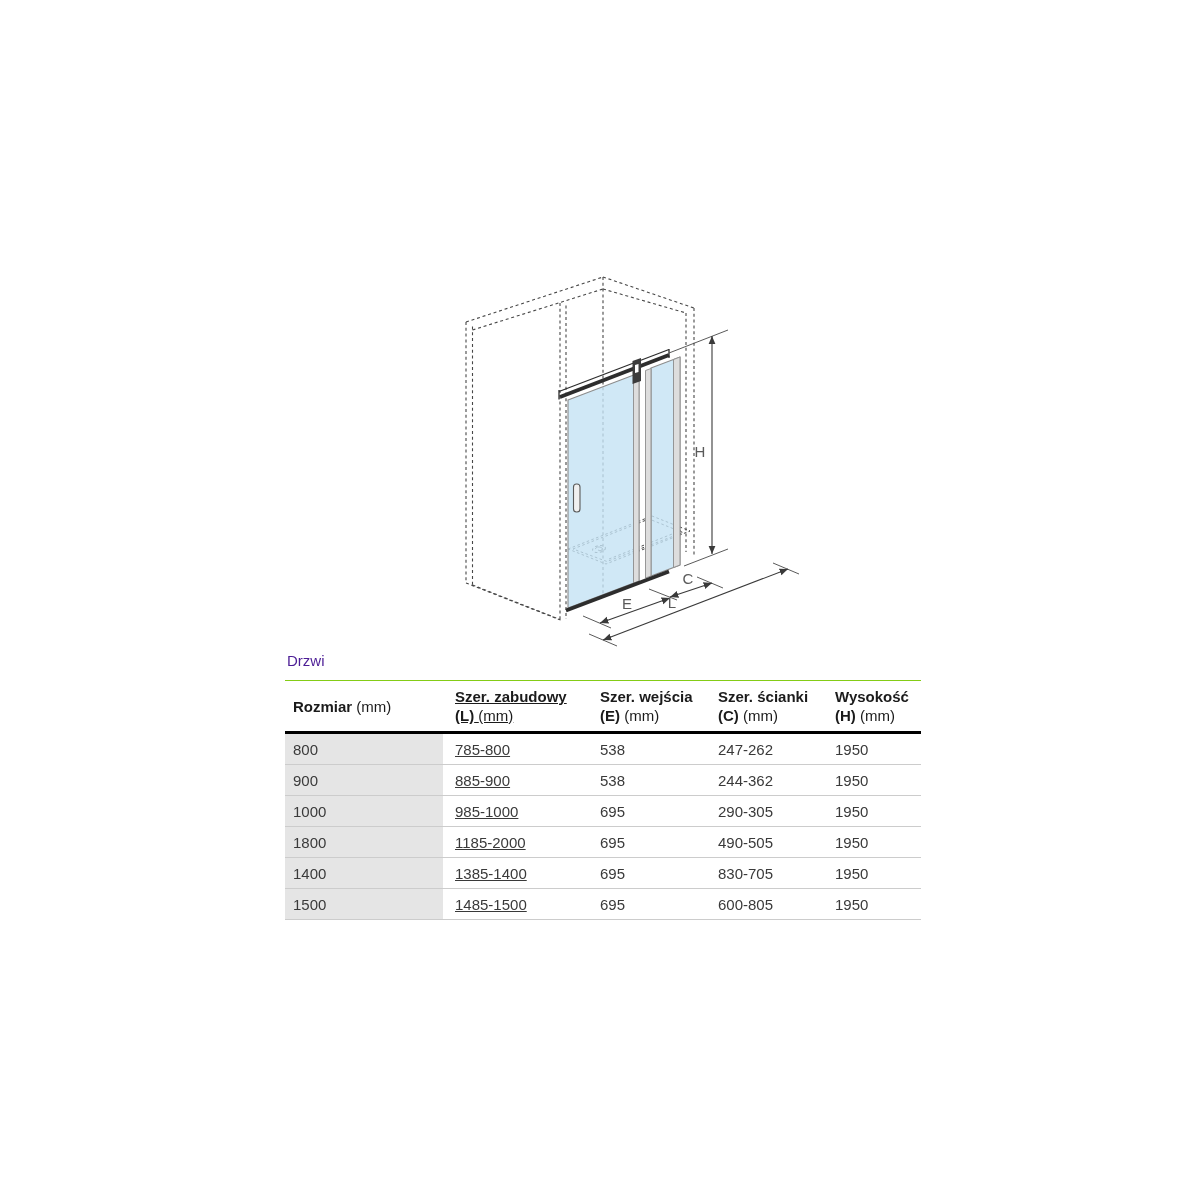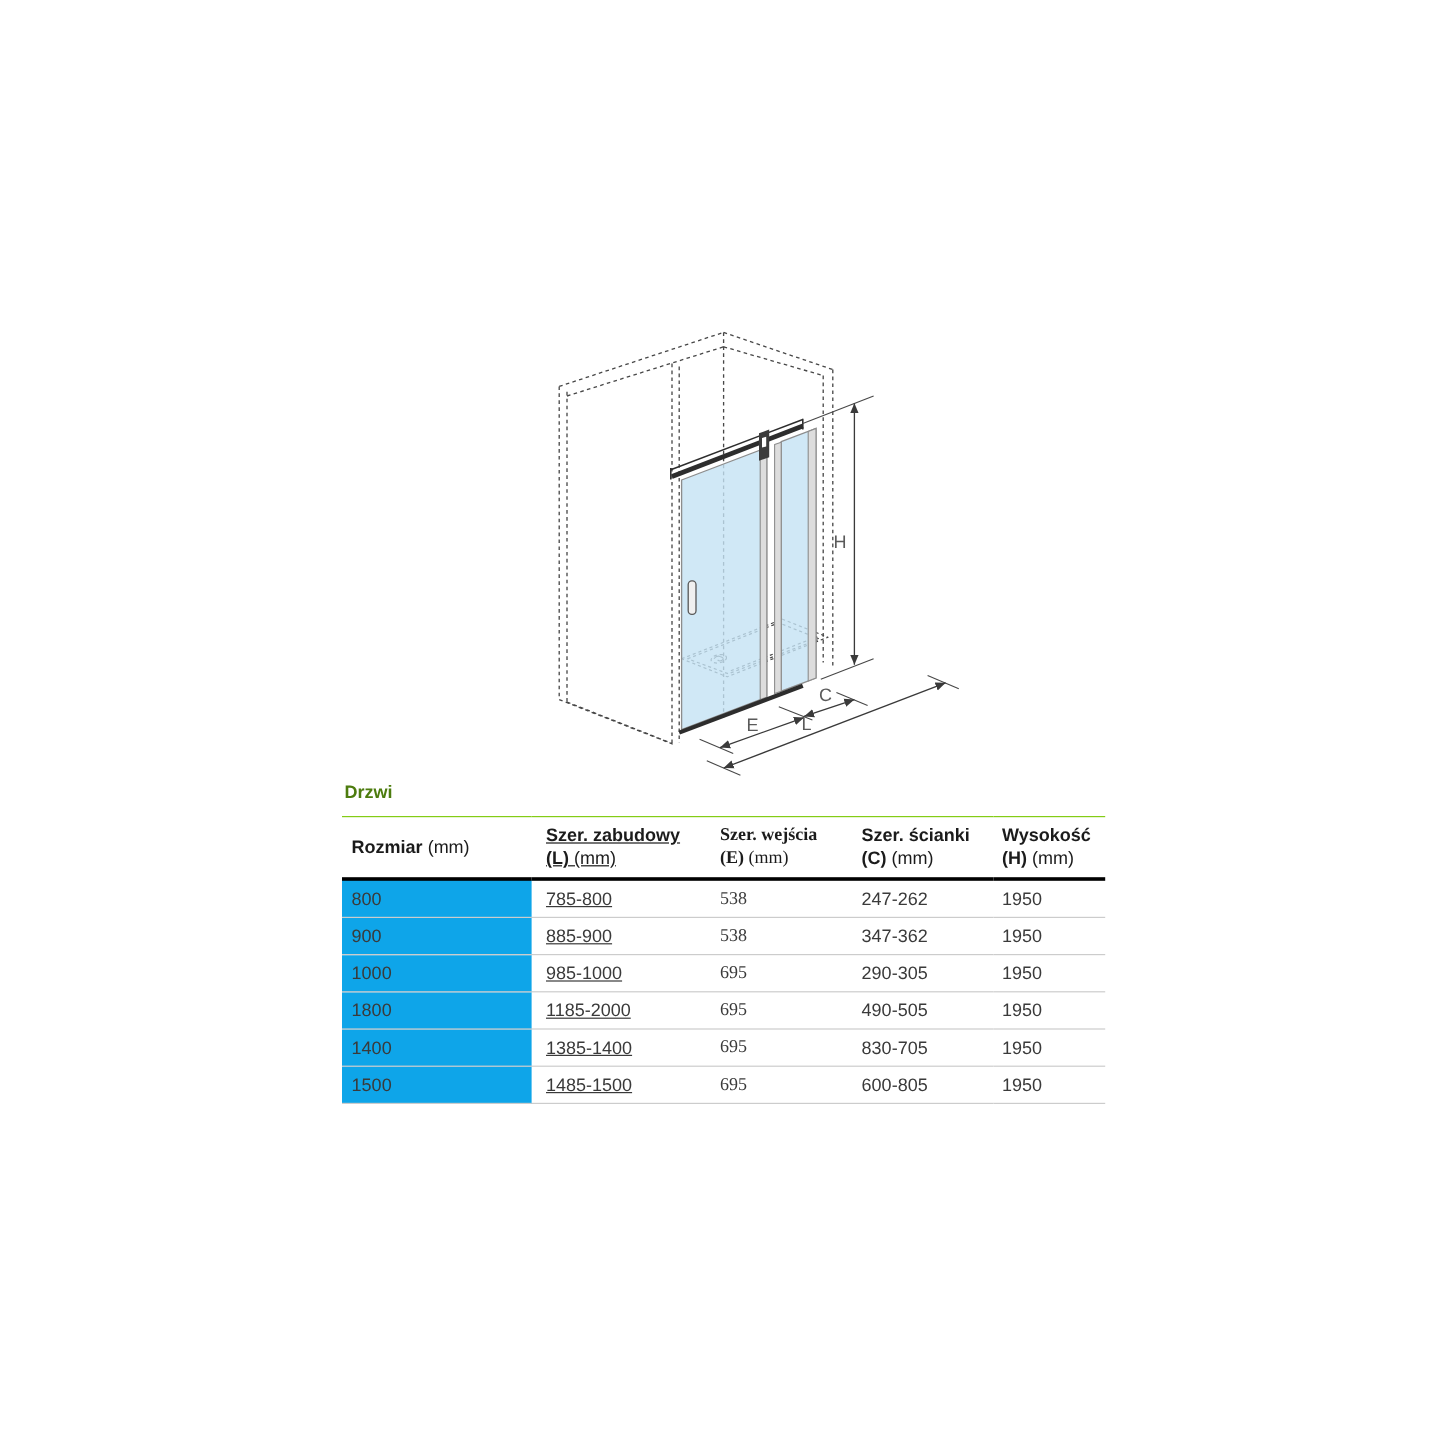--- a/index.html
+++ b/index.html
@@ -3,34 +3,34 @@
 <meta charset="utf-8">
 <style>
   html,body { margin:0; padding:0; background:#fff; }
   .canvas {
     position:relative; width:1200px; height:1200px; background:#ffffff;
     font-family:"Liberation Sans", sans-serif; overflow:hidden;
   }
   .drawing { position:absolute; left:0; top:0; width:1200px; height:1200px; }
 
   .tablewrap { position:absolute; left:285px; top:652px; width:640px; }
-  .tbl-title { font-size:15px; font-weight:bold; color:#4d7c0f; margin:0 0 11px 2px; }
+  .tbl-title { font-size:15px; font-weight:normal; color:#4c1d95; margin:0 0 11px 2px; }
   table.spec { border-collapse:collapse; width:636px; border-top:1px solid #84cc16; table-layout:fixed; }
   table.spec thead th {
     border-bottom:3px solid #000; text-align:left; vertical-align:middle;
     height:50px; font-size:15px; color:#1b1b1b; line-height:19px; padding-top:0; padding-bottom:0;
   }
   table.spec tbody td {
     height:30px; font-size:15px; color:#3a3a3a; border-bottom:1px solid #cccccc;
     padding-top:0; padding-bottom:0; vertical-align:middle;
   }
-  table.spec tbody td.c1 { background:#0ea5e9; }
+  table.spec tbody td.c1 { background:#e5e5e5; }
   .c1 { padding-left:8px; }
   .c2 { padding-left:12px;text-decoration:underline; }
-  .c3 { padding-left:10px;font-family:Liberation Serif, serif; }
+  .c3 { padding-left:10px; }
   .c4 { padding-left:8px; }
   .c5 { padding-left:7px; }
   .u { font-weight:normal; }
   .b { font-weight:bold; }
 </style>
 </head>
 <body>
 
 <div class="canvas">
 
@@ -160,21 +160,21 @@
           <td class="c1">800</td>
           <td class="c2">785-800</td>
           <td class="c3">538</td>
           <td class="c4">247-262</td>
           <td class="c5">1950</td>
         </tr>
         <tr>
           <td class="c1">900</td>
           <td class="c2">885-900</td>
           <td class="c3">538</td>
-          <td class="c4">347-362</td>
+          <td class="c4">244-362</td>
           <td class="c5">1950</td>
         </tr>
         <tr>
           <td class="c1">1000</td>
           <td class="c2">985-1000</td>
           <td class="c3">695</td>
           <td class="c4">290-305</td>
           <td class="c5">1950</td>
         </tr>
         <tr>

